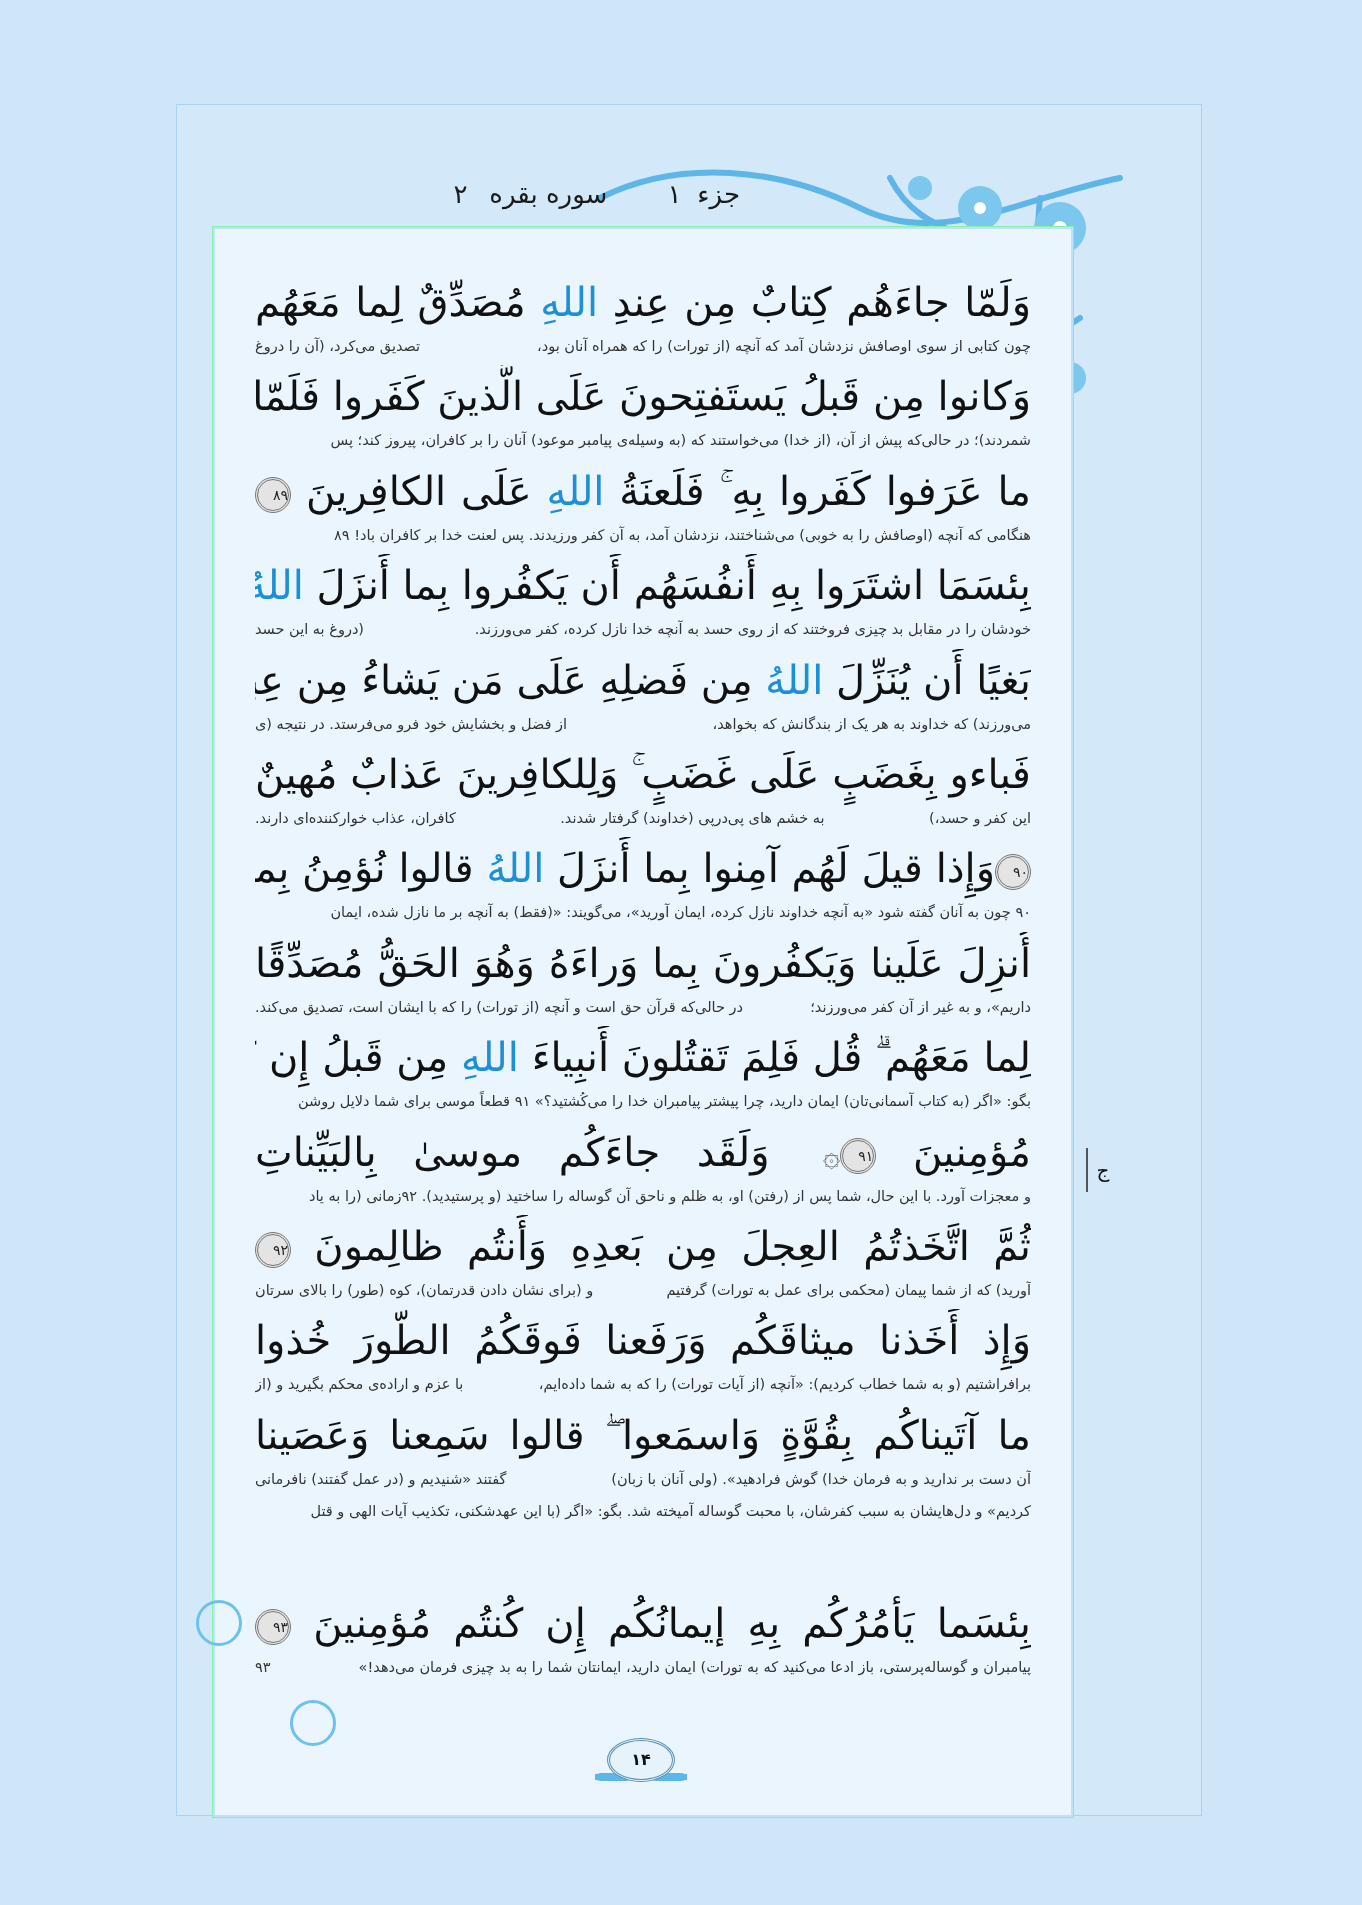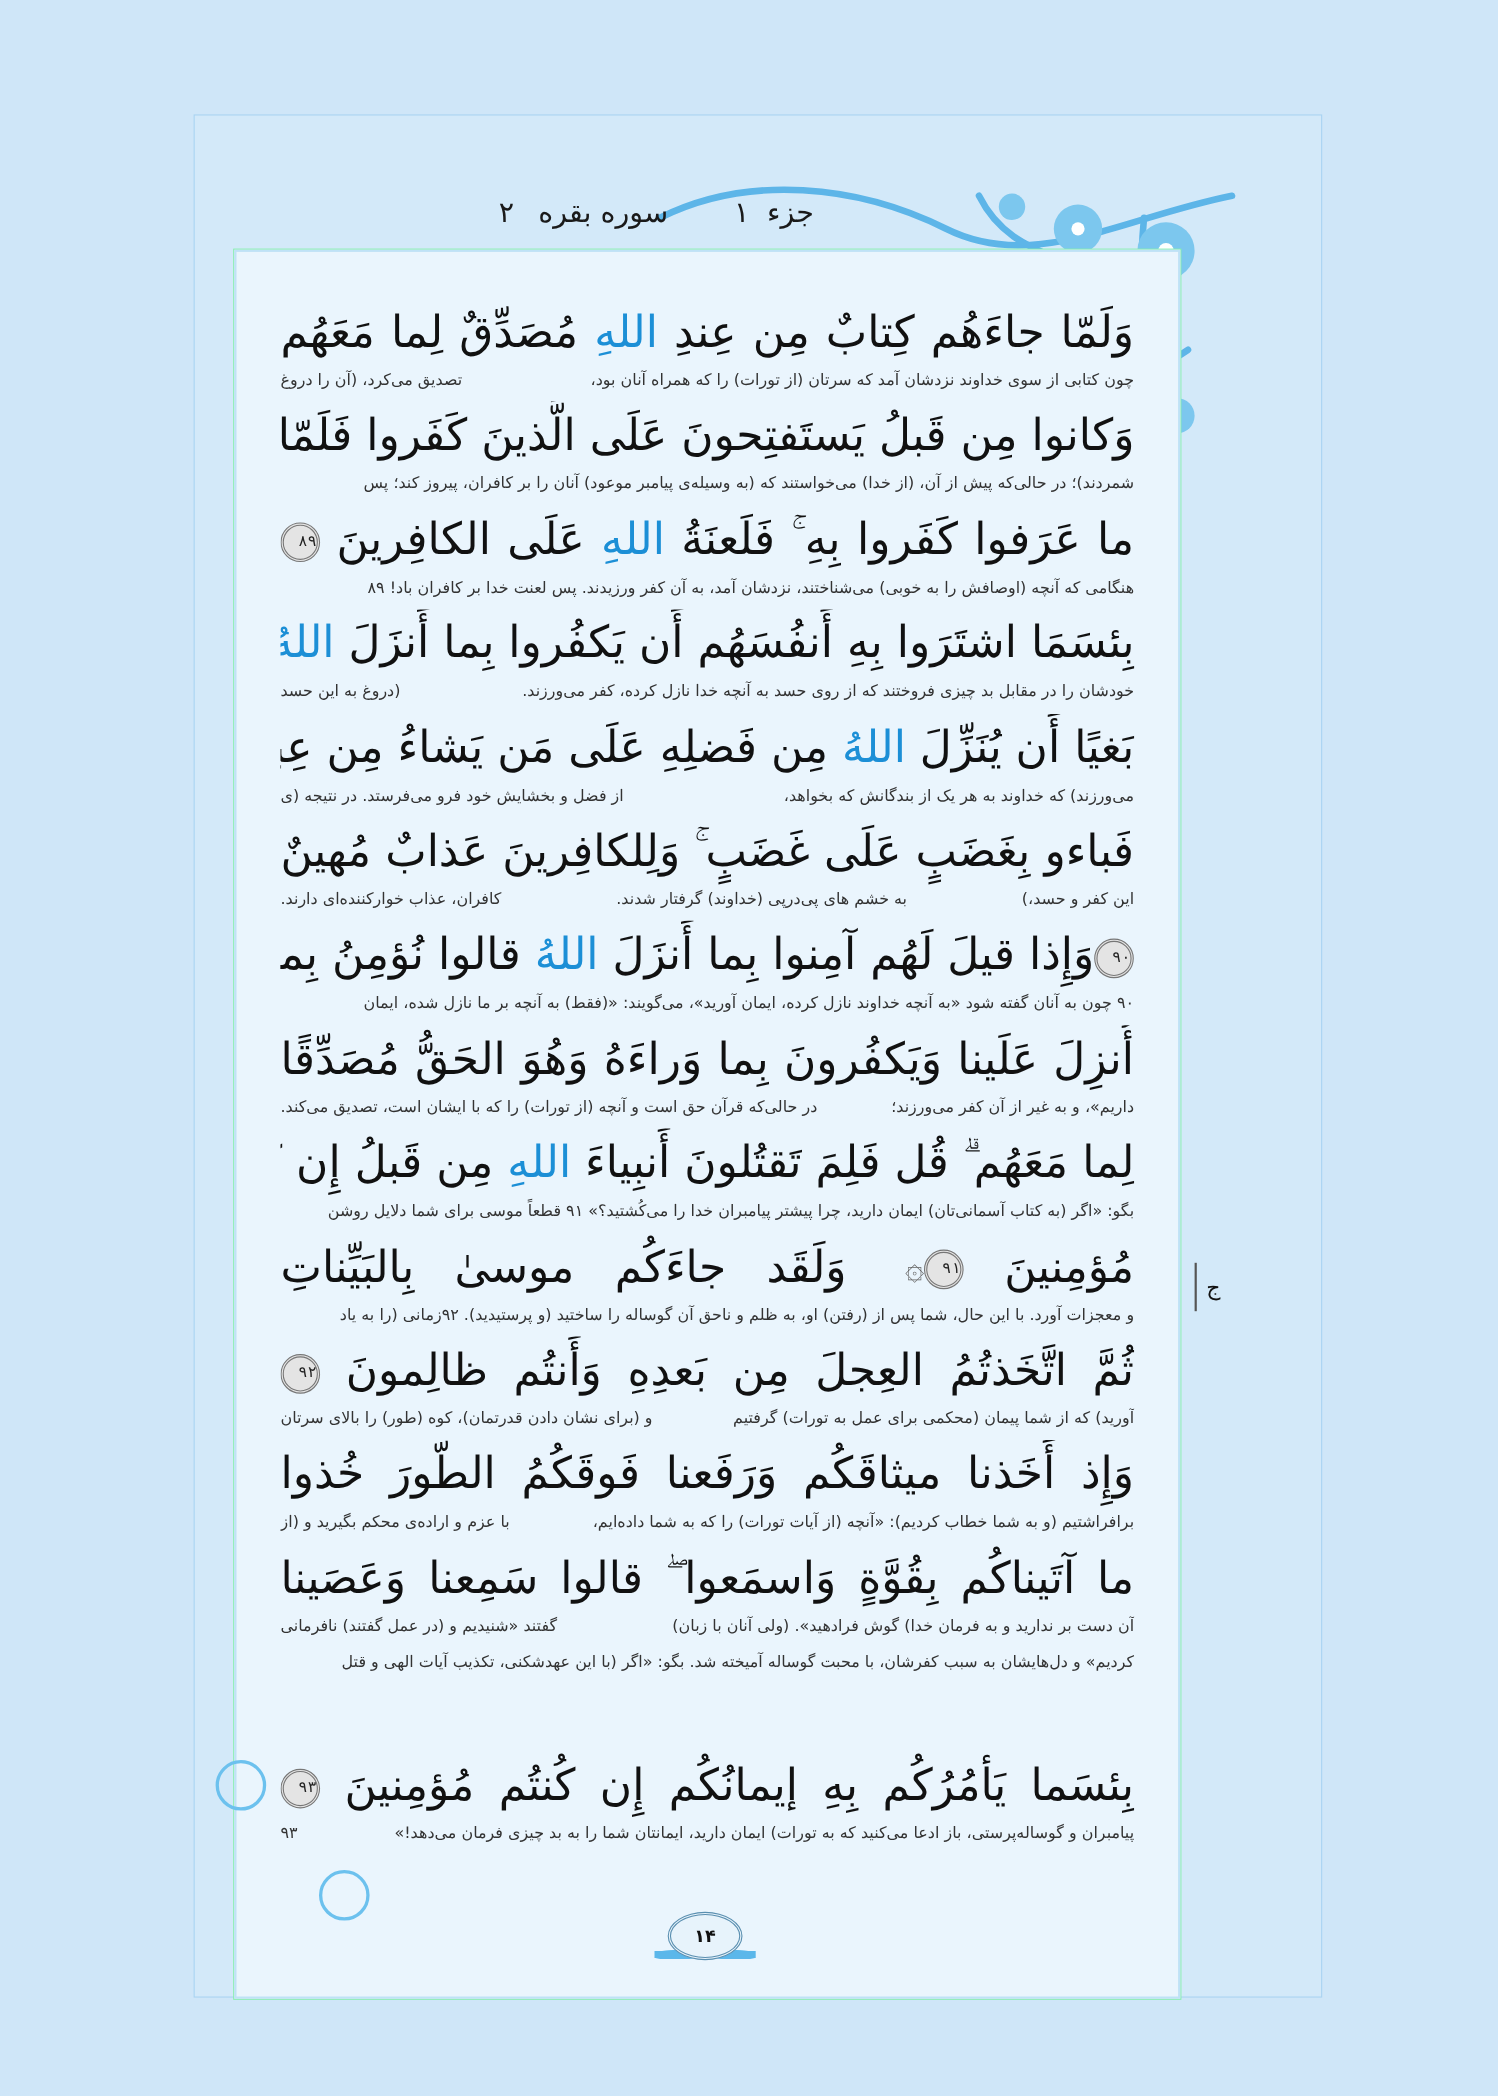--- a/index.html
+++ b/index.html
@@ -50,21 +50,21 @@
     height: 62px; line-height: 62px;
     text-align: justify;
     text-align-last: justify;
     white-space: nowrap;
     overflow: hidden;
   }
   .arabic .hl { color: #1c8fd6; }
   .ayah-mark {
     display: inline-block; width: 36px; height: 36px; border-radius: 50%;
     border: 3px double #777; background: #e4e4e4;
-    font-family: Liberation Mono, monospace; font-size: 14px; line-height: 30px;
+    font-family: Liberation Sans, sans-serif; font-size: 14px; line-height: 30px;
     text-align: center; color: #222; vertical-align: middle; box-sizing: border-box;
   }
   .star-mark {
     display: inline-block; width: 34px; height: 34px; color: #666;
     font-size: 30px; line-height: 34px; vertical-align: middle; text-align: center;
   }
   .trans {
     font-family: "DejaVu Sans", sans-serif;
     font-size: 14.5px;
     color: #333;
@@ -137,21 +137,21 @@
     <span>۲</span>
   </div>
 </div>
 
 <div class="frame-outer">
   <div class="frame-inner">
     <div class="lines" id="lines">
         <div class="line-block">
           <div class="arabic"><span>وَلَمّا جاءَهُم كِتابٌ مِن عِندِ </span><span class="hl">اللهِ</span><span> مُصَدِّقٌ لِما مَعَهُم</span></div>
           <div class="trans">
-            <span>چون کتابی از سوی خداوند نزدشان آمد که سرتان (از تورات) را که همراه آنان بود،</span>
+            <span>چون کتابی از سوی اوصافش نزدشان آمد که آنچه (از تورات) را که همراه آنان بود،</span>
             <span>تصدیق می‌کرد، (آن را دروغ</span>
           </div>
         </div>
         <div class="line-block">
           <div class="arabic"><span>وَكانوا مِن قَبلُ يَستَفتِحونَ عَلَى </span><span>الَّذينَ</span><span> كَفَروا فَلَمّا جاءَهُم</span></div>
           <div class="trans">
             <span>شمردند)؛ در حالی‌که پیش از آن، (از خدا) می‌خواستند که (به وسیله‌ی پیامبر موعود) آنان را بر کافران، پیروز کند؛ پس</span>
           </div>
         </div>
         <div class="line-block">

